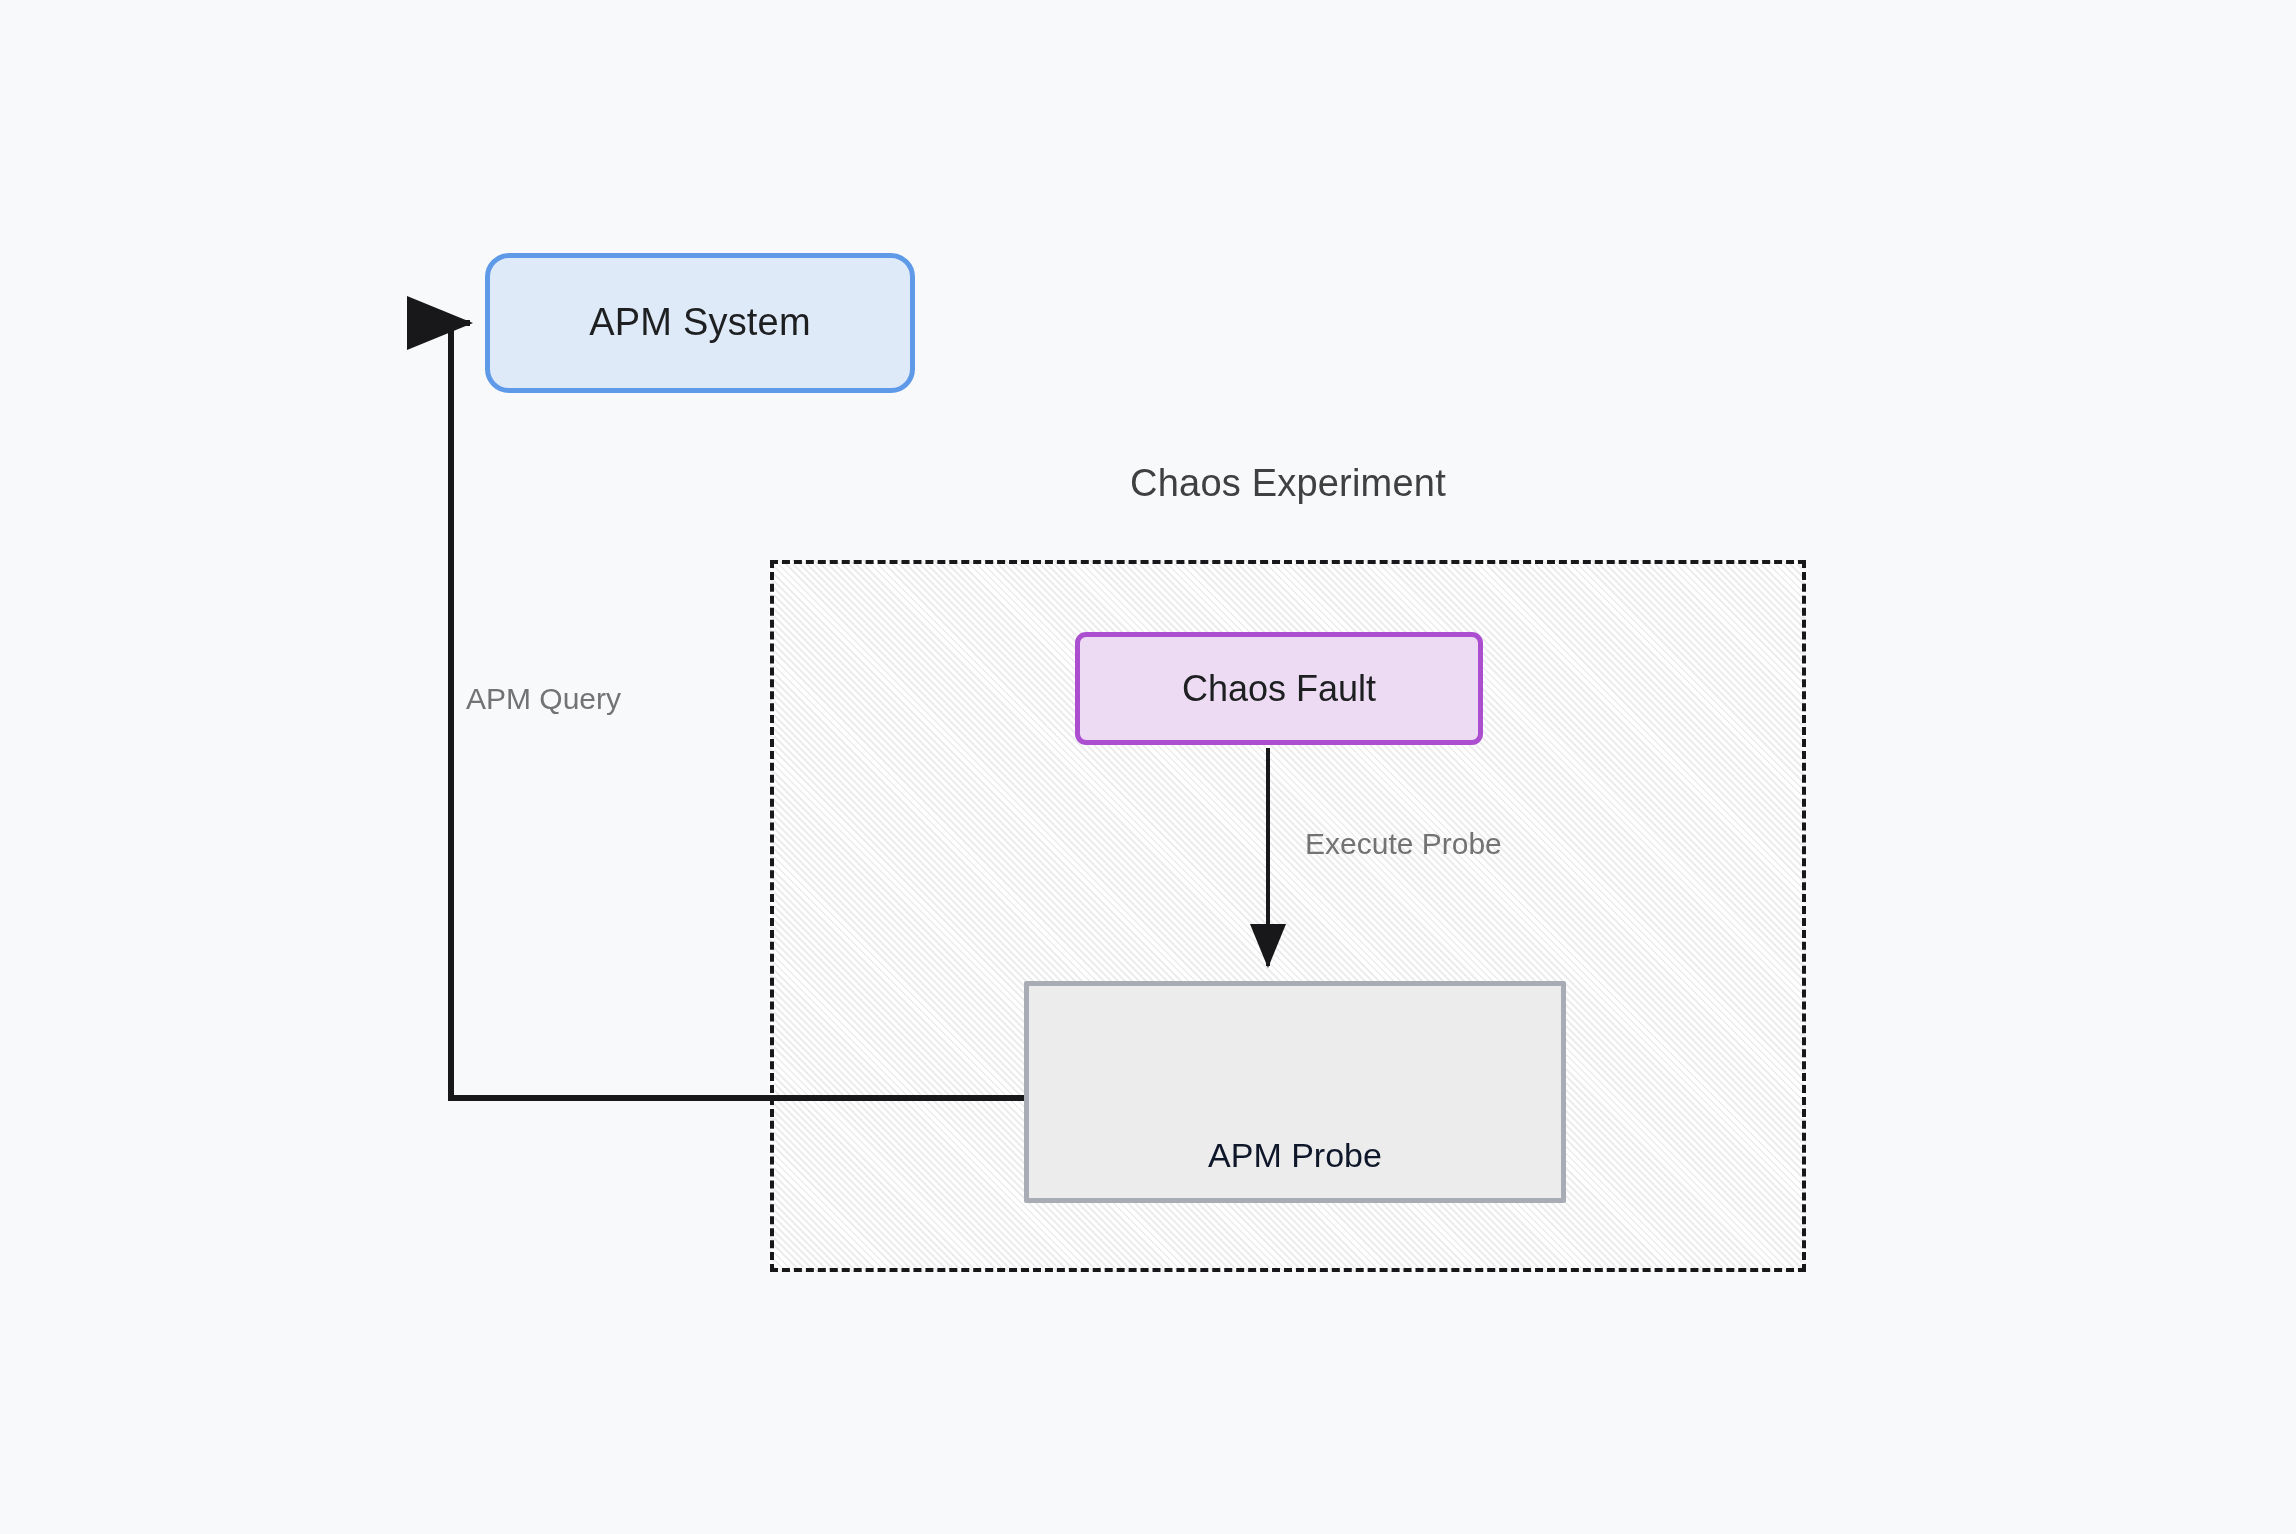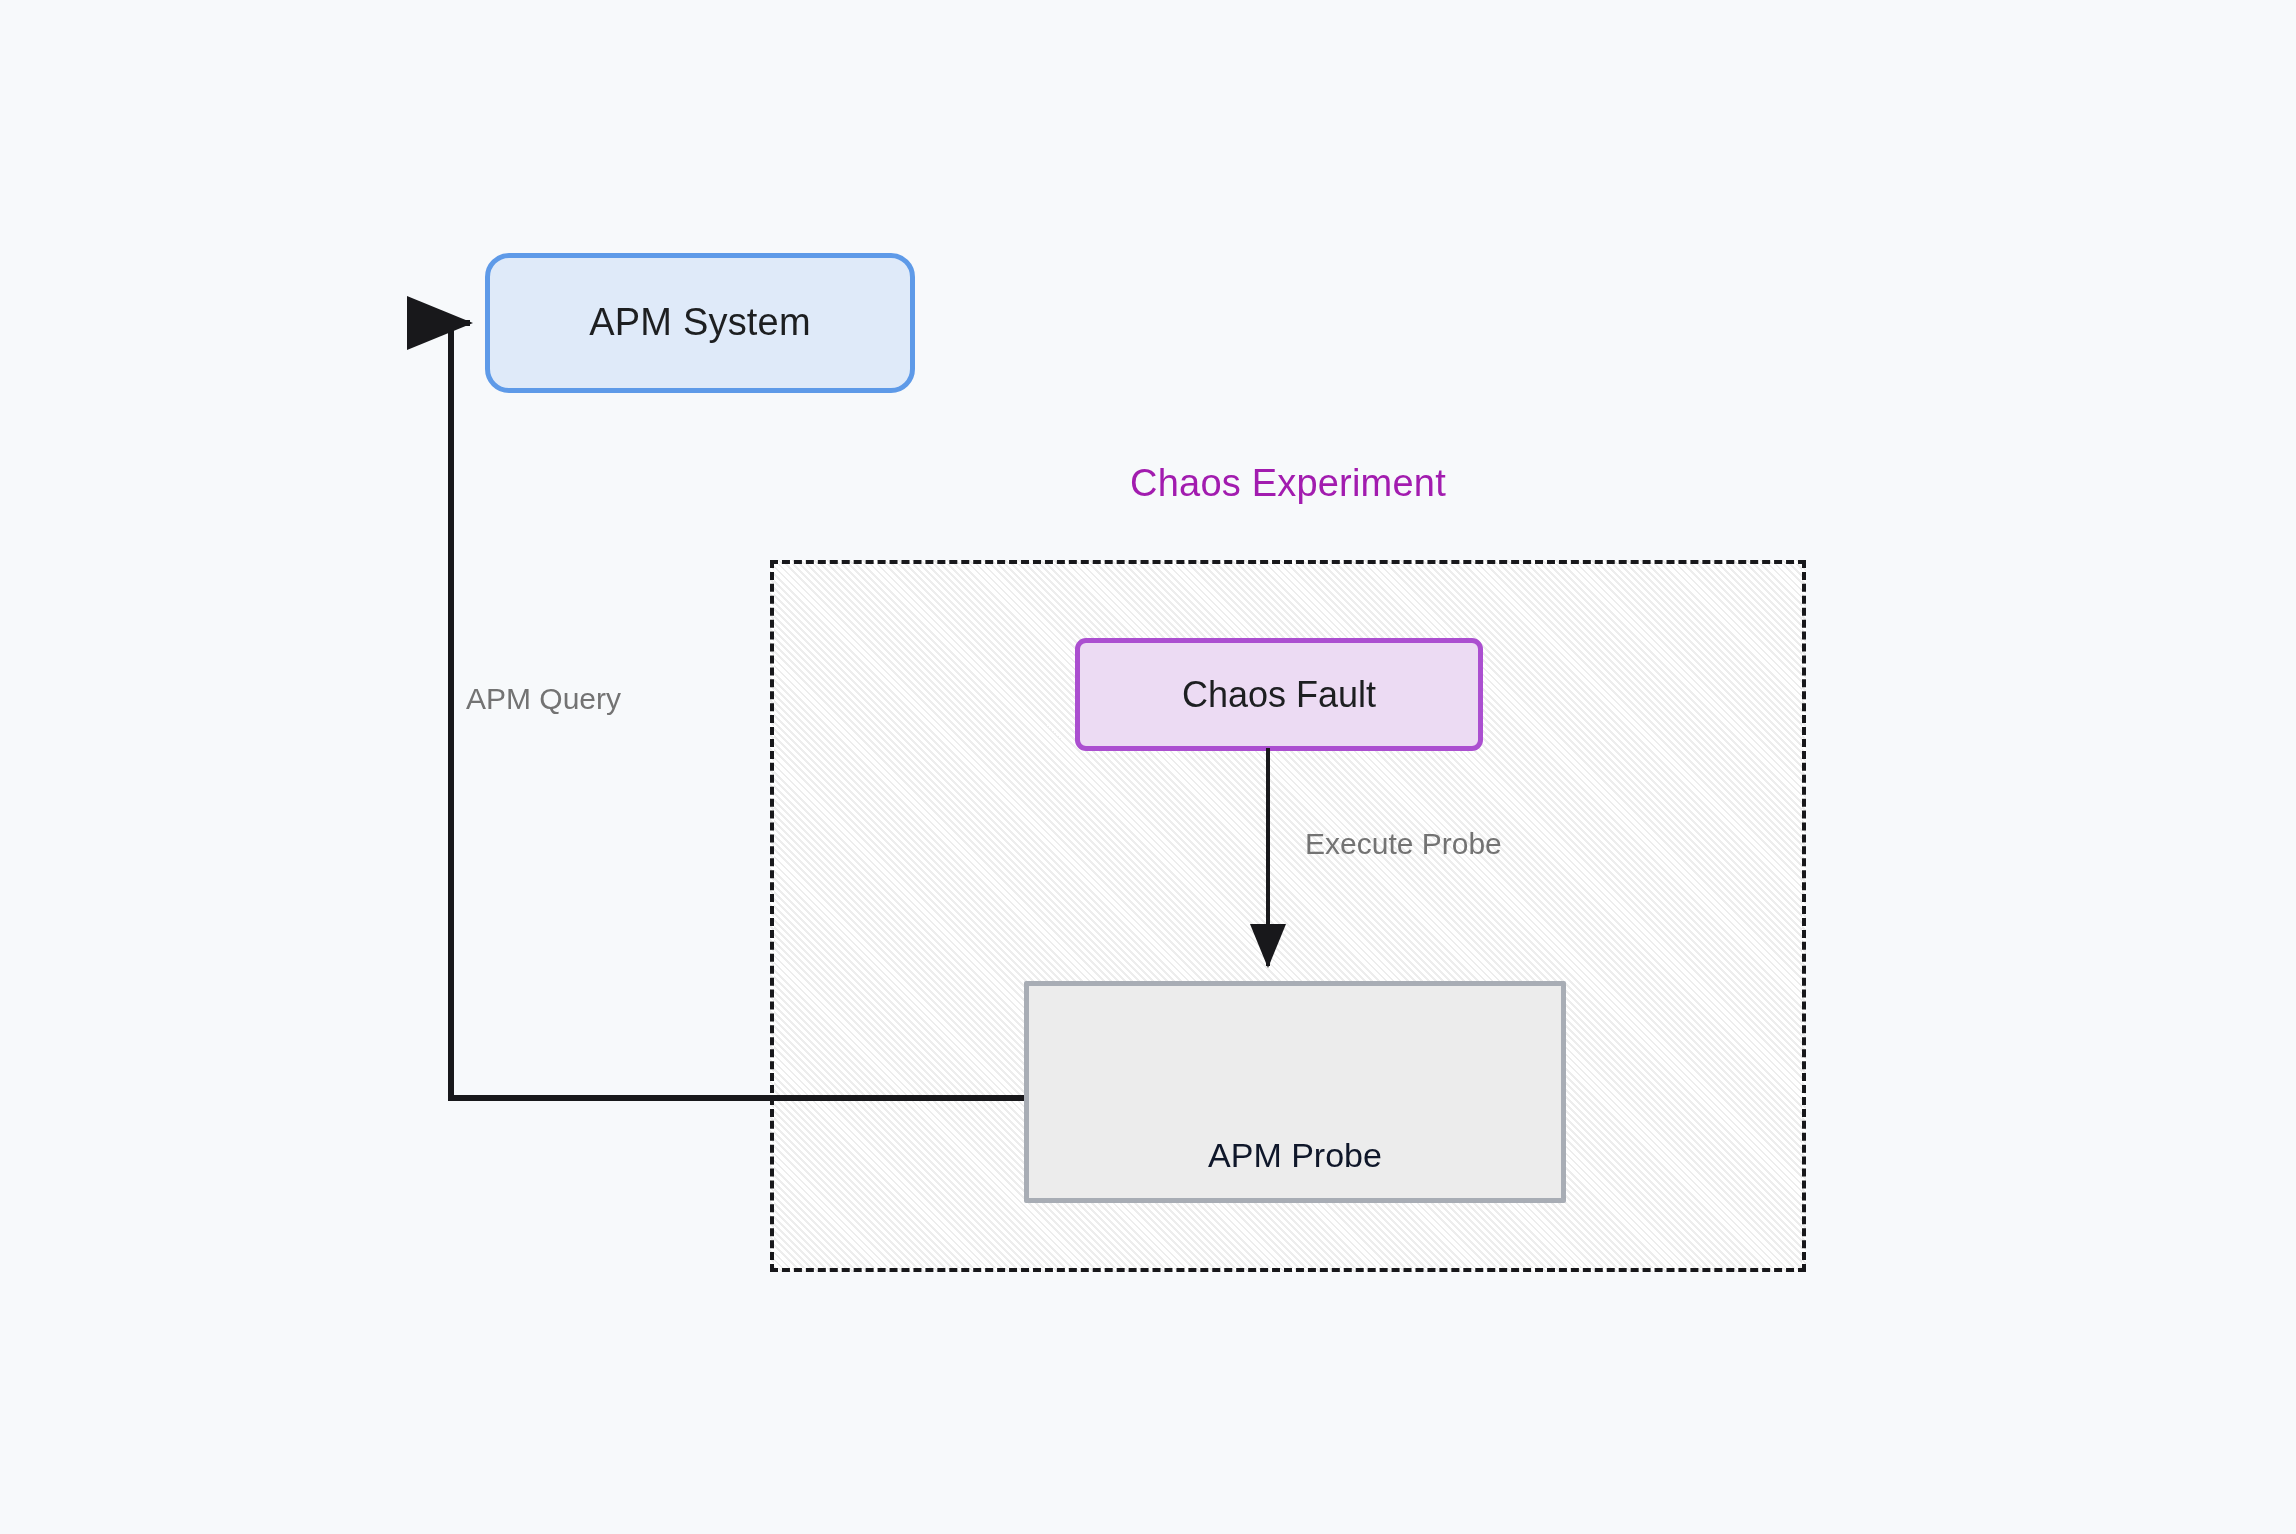--- a/index.html
+++ b/index.html
@@ -67,36 +67,35 @@
         #ffffff 5px);
   }
 
   #chaos-experiment-title {
     position: absolute;
     left: 770px;
     top: 462px;
     width: 1036px;
     text-align: center;
     font-size: 38px;
-    color: #a21caf;
+    color: #404040;
     letter-spacing: 0.2px;
   }
 
   
   #chaos-fault {
     left: 1075px;
     top: 632px;
     width: 408px;
     height: 113px;
     background: #ecdbf3;
     border: 5px solid #a githubnone;
     border: 5px solid #ab4fd0;
     border-radius: 11px;
     font-size: 36px;
-    margin-top: 6px;
   }
 
   
   #apm-probe {
     left: 1024px;
     top: 981px;
     width: 542px;
     height: 222px;
     background: #ececec;
     border: 5px solid #a8adb5;

